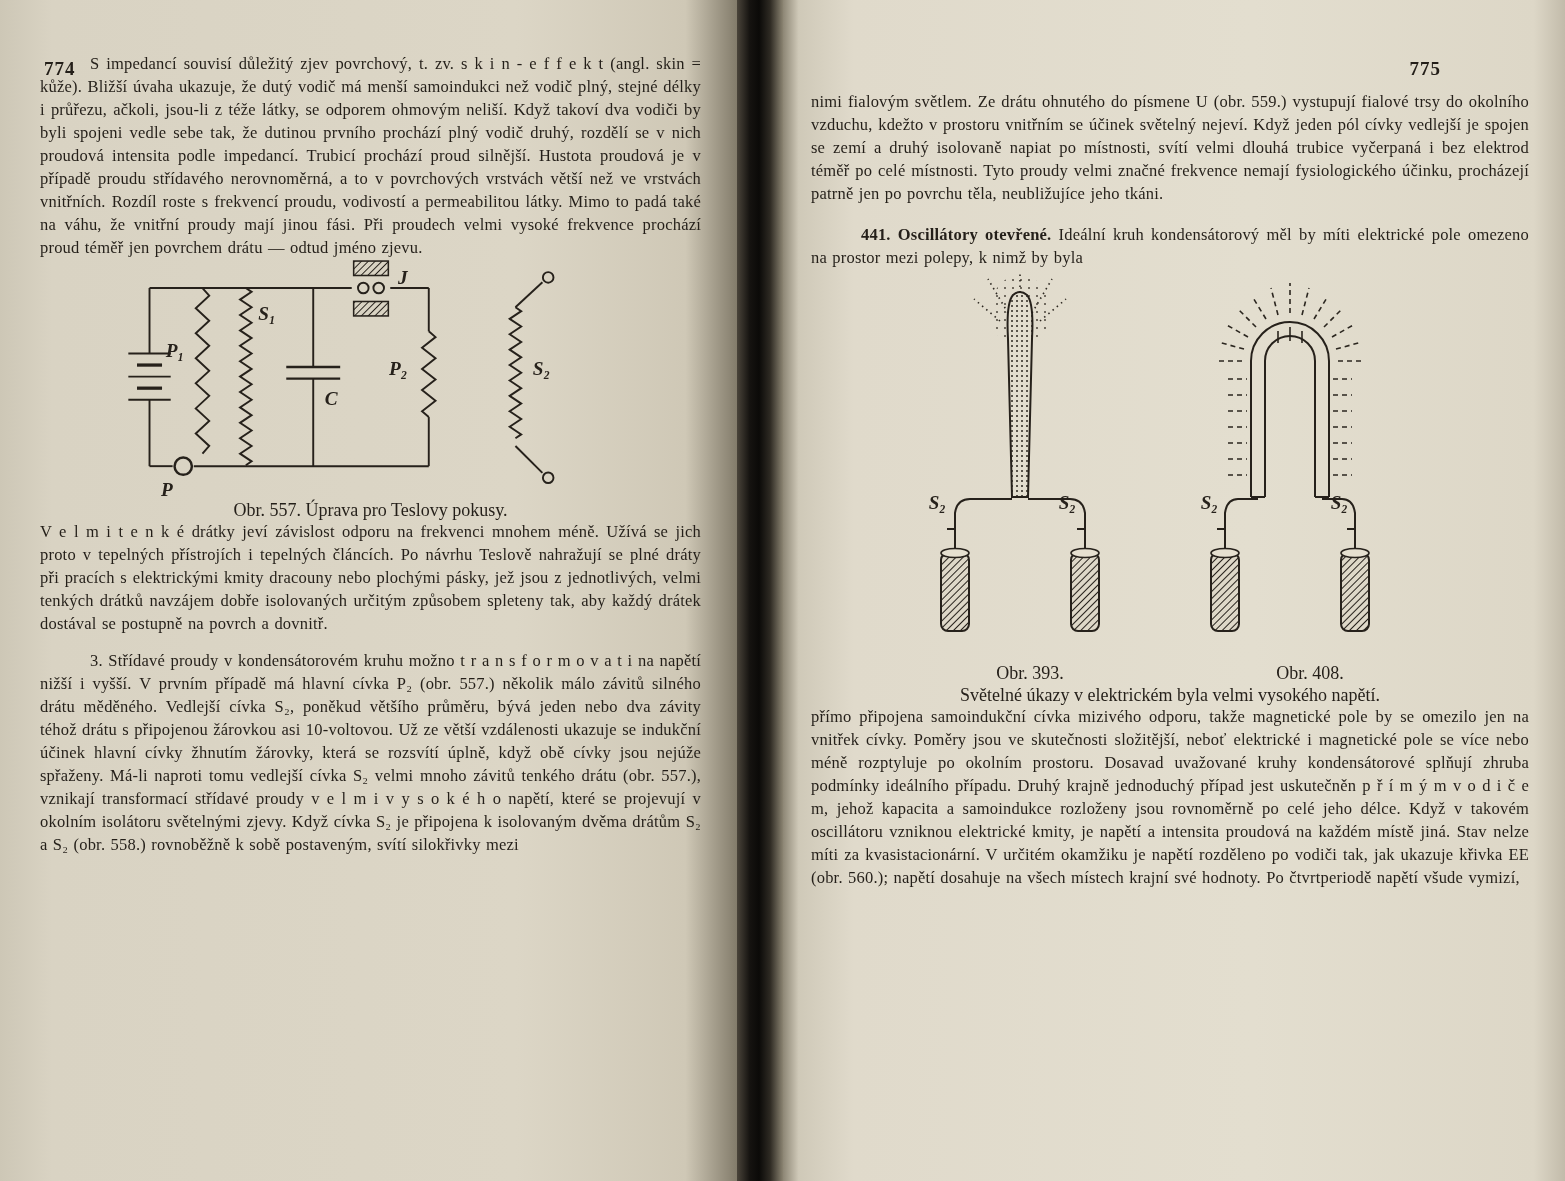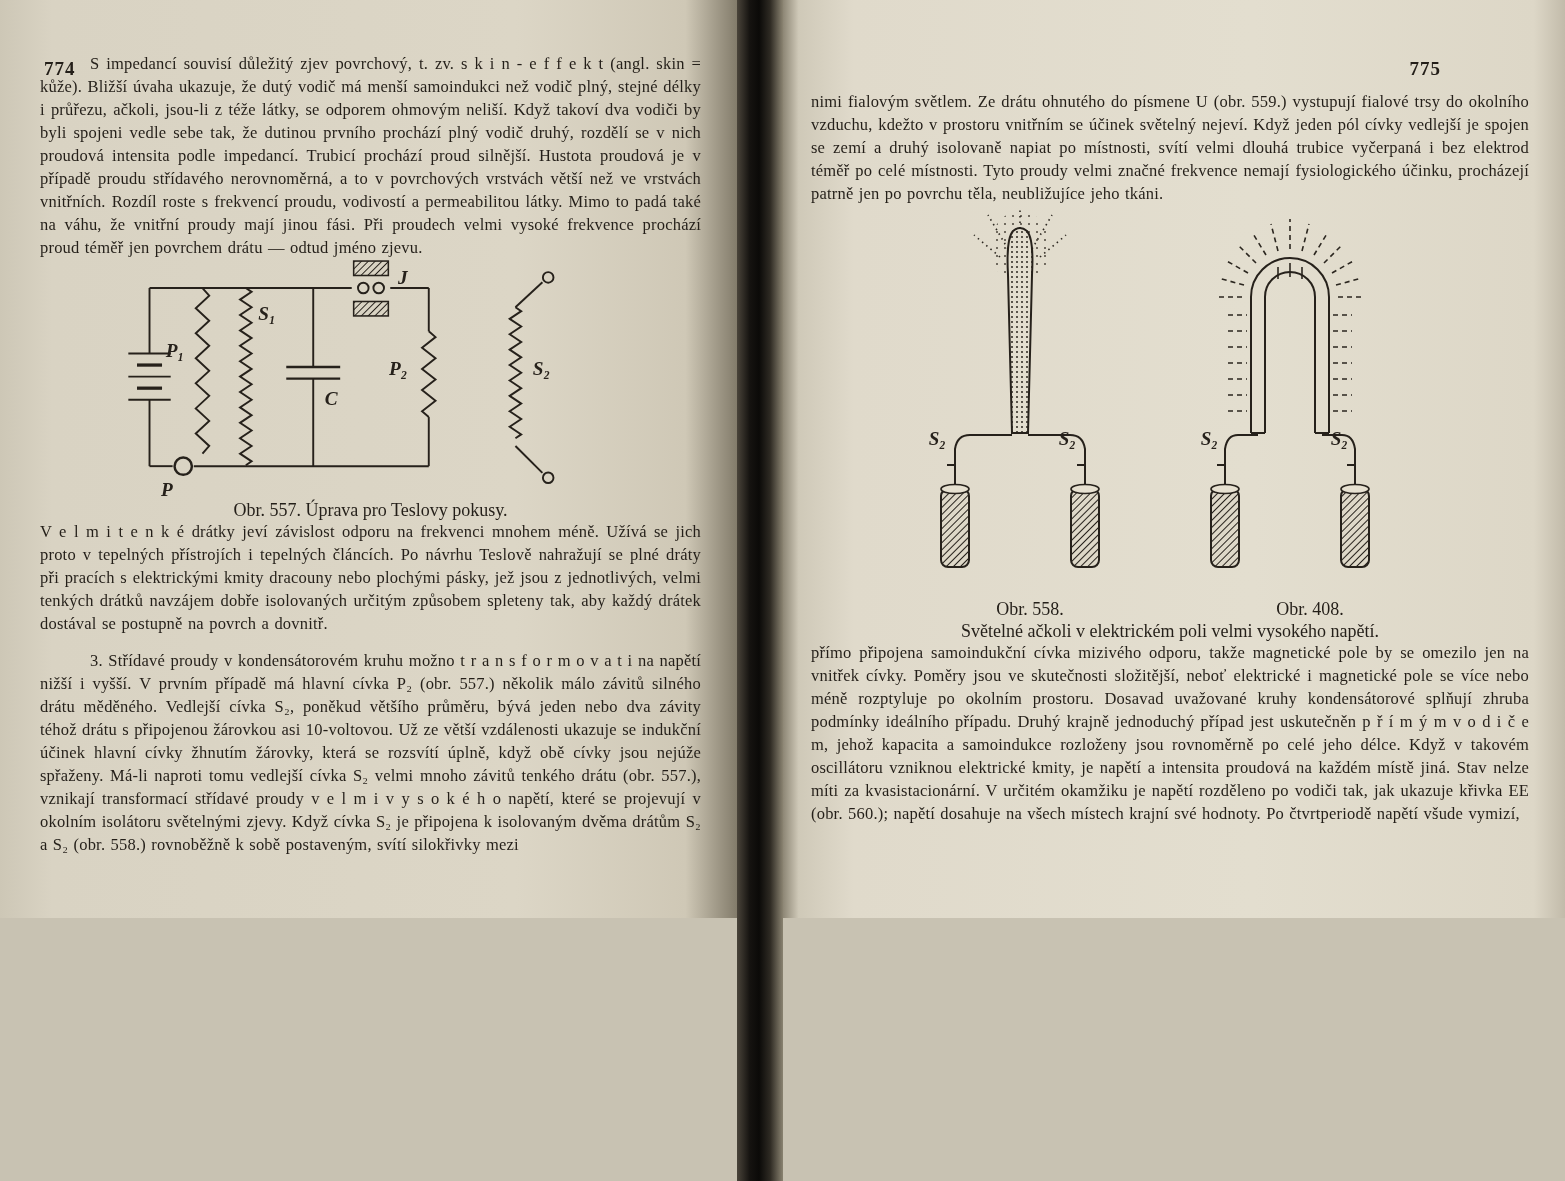--- a/index.html
+++ b/index.html
@@ -1,19 +1,19 @@
 <!DOCTYPE html>
 <html lang="cs"><head>
 <meta charset="utf-8">
 <style>
   html,body{margin:0;padding:0;background:#b7b0a0;}
   .scan{position:relative;width:1565px;height:1181px;overflow:hidden;
         font-family:"Liberation Serif","DejaVu Serif",serif;color:#241f19;
         background:#c8c2b2;}
-  .page{position:absolute;top:0;height:918px;}
+  .page{position:absolute;top:0;height:1181px;}
   .page-left{left:0;width:737px;
     background:linear-gradient(90deg,#cdc7b6 0%,#d9d3c3 7%,#dcd6c6 70%,#cfc8b6 93%,#837c6b 100%);}
   .page-right{left:783px;width:782px;
     background:linear-gradient(90deg,#8d8675 0%,#cfc9b8 2%,#e0dacb 9%,#e3decf 60%,#ddd7c7 96%,#c2bbaa 100%);}
   .gutter{position:absolute;top:0;left:737px;width:46px;height:1181px;
     background:linear-gradient(90deg,#4a443a 0%,#151310 28%,#0b0a08 48%,#2e2a23 72%,#8a8371 100%);}
   .pagenum{position:absolute;top:58px;font-weight:bold;font-size:19px;letter-spacing:1px;}
   .pn-left{left:44px;}
   .pn-right{right:124px;}
   .content-l{padding:52px 36px 0 40px;}
@@ -127,20 +127,23 @@
   </div>
 
   <div class="gutter"></div>
 
   <div class="page page-right">
     <div class="pagenum pn-right">775</div>
     <div class="content-r">
 
       <p class="body-text">nimi fialovým světlem. Ze drátu ohnutého do písmene U (obr. 559.) vystupují fialové trsy do okolního vzduchu, kdežto v prostoru vnitřním se účinek světelný nejeví. Když jeden pól cívky vedlejší je spojen se zemí a druhý isolovaně napiat po místnosti, svítí velmi dlouhá trubice vyčerpaná i bez elektrod téměř po celé místnosti. Tyto proudy velmi značné frekvence nemají fysiologického účinku, procházejí patrně jen po povrchu těla, neubližujíce jeho tkáni.</p>
 
+      <p class="body-text indent mt18">
+        <b class="sec-head">441. Oscillátory otevřené.</b><span> Ideální kruh kondensátorový měl by míti elektrické pole omezeno na prostor mezi polepy, k nimž by byla</span>
+      </p>
 
       <figure class="fig fig558">
         <svg width="560" height="392" viewBox="0 0 560 392">
           <defs>
             <pattern id="hatchB" patternUnits="userSpaceOnUse" width="5" height="5" patternTransform="rotate(45)">
               <rect width="5" height="5" fill="#ded8c8"></rect>
               <line x1="0" y1="0" x2="0" y2="5" stroke="#26211b" stroke-width="2"></line>
             </pattern>
             <pattern id="dotsDense" patternUnits="userSpaceOnUse" width="5" height="5">
               <rect width="5" height="5" fill="#e3decf"></rect>
@@ -231,22 +234,22 @@
             <g>
               <rect x="451" y="284" width="28" height="78" rx="7" fill="url(#hatchB)" stroke="#26211b" stroke-width="2"></rect>
               <ellipse cx="465" cy="284" rx="14" ry="4.5" fill="#e6e0d0" stroke="#26211b" stroke-width="1.6"></ellipse>
             </g>
             <text x="328" y="240" text-anchor="end" class="figlabel-sm">S₂</text>
             <text x="458" y="240" text-anchor="end" class="figlabel-sm">S₂</text>
           </g>
         </svg>
 
         <div class="cap-row">
-          <span>Obr. 558.</span>
+          <span>Obr. 393.</span>
           <span>Obr. 408.</span>
         </div>
-        <figcaption class="subcap">Světelné ačkoli v elektrickém poli velmi vysokého napětí.</figcaption>
+        <figcaption class="subcap">Světelné úkazy v elektrickém byla velmi vysokého napětí.</figcaption>
       </figure>
 
       <p class="body-text">přímo připojena samoindukční cívka mizivého odporu, takže magnetické pole by se omezilo jen na vnitřek cívky. Poměry jsou ve skutečnosti složitější, neboť elektrické i magnetické pole se více nebo méně rozptyluje po okolním prostoru. Dosavad uvažované kruhy kondensátorové splňují zhruba podmínky ideálního případu. Druhý krajně jednoduchý případ jest uskutečněn p ř í m ý m  v o d i č e m, jehož kapacita a samoindukce rozloženy jsou rovnoměrně po celé jeho délce. Když v takovém oscillátoru vzniknou elektrické kmity, je napětí a intensita proudová na každém místě jiná. Stav nelze míti za kvasistacionární. V určitém okamžiku je napětí rozděleno po vodiči tak, jak ukazuje křivka EE (obr. 560.); napětí dosahuje na všech místech krajní své hodnoty. Po čtvrtperiodě napětí všude vymizí,</p>
     </div>
   </div>
 </div>
 
 </body></html>

